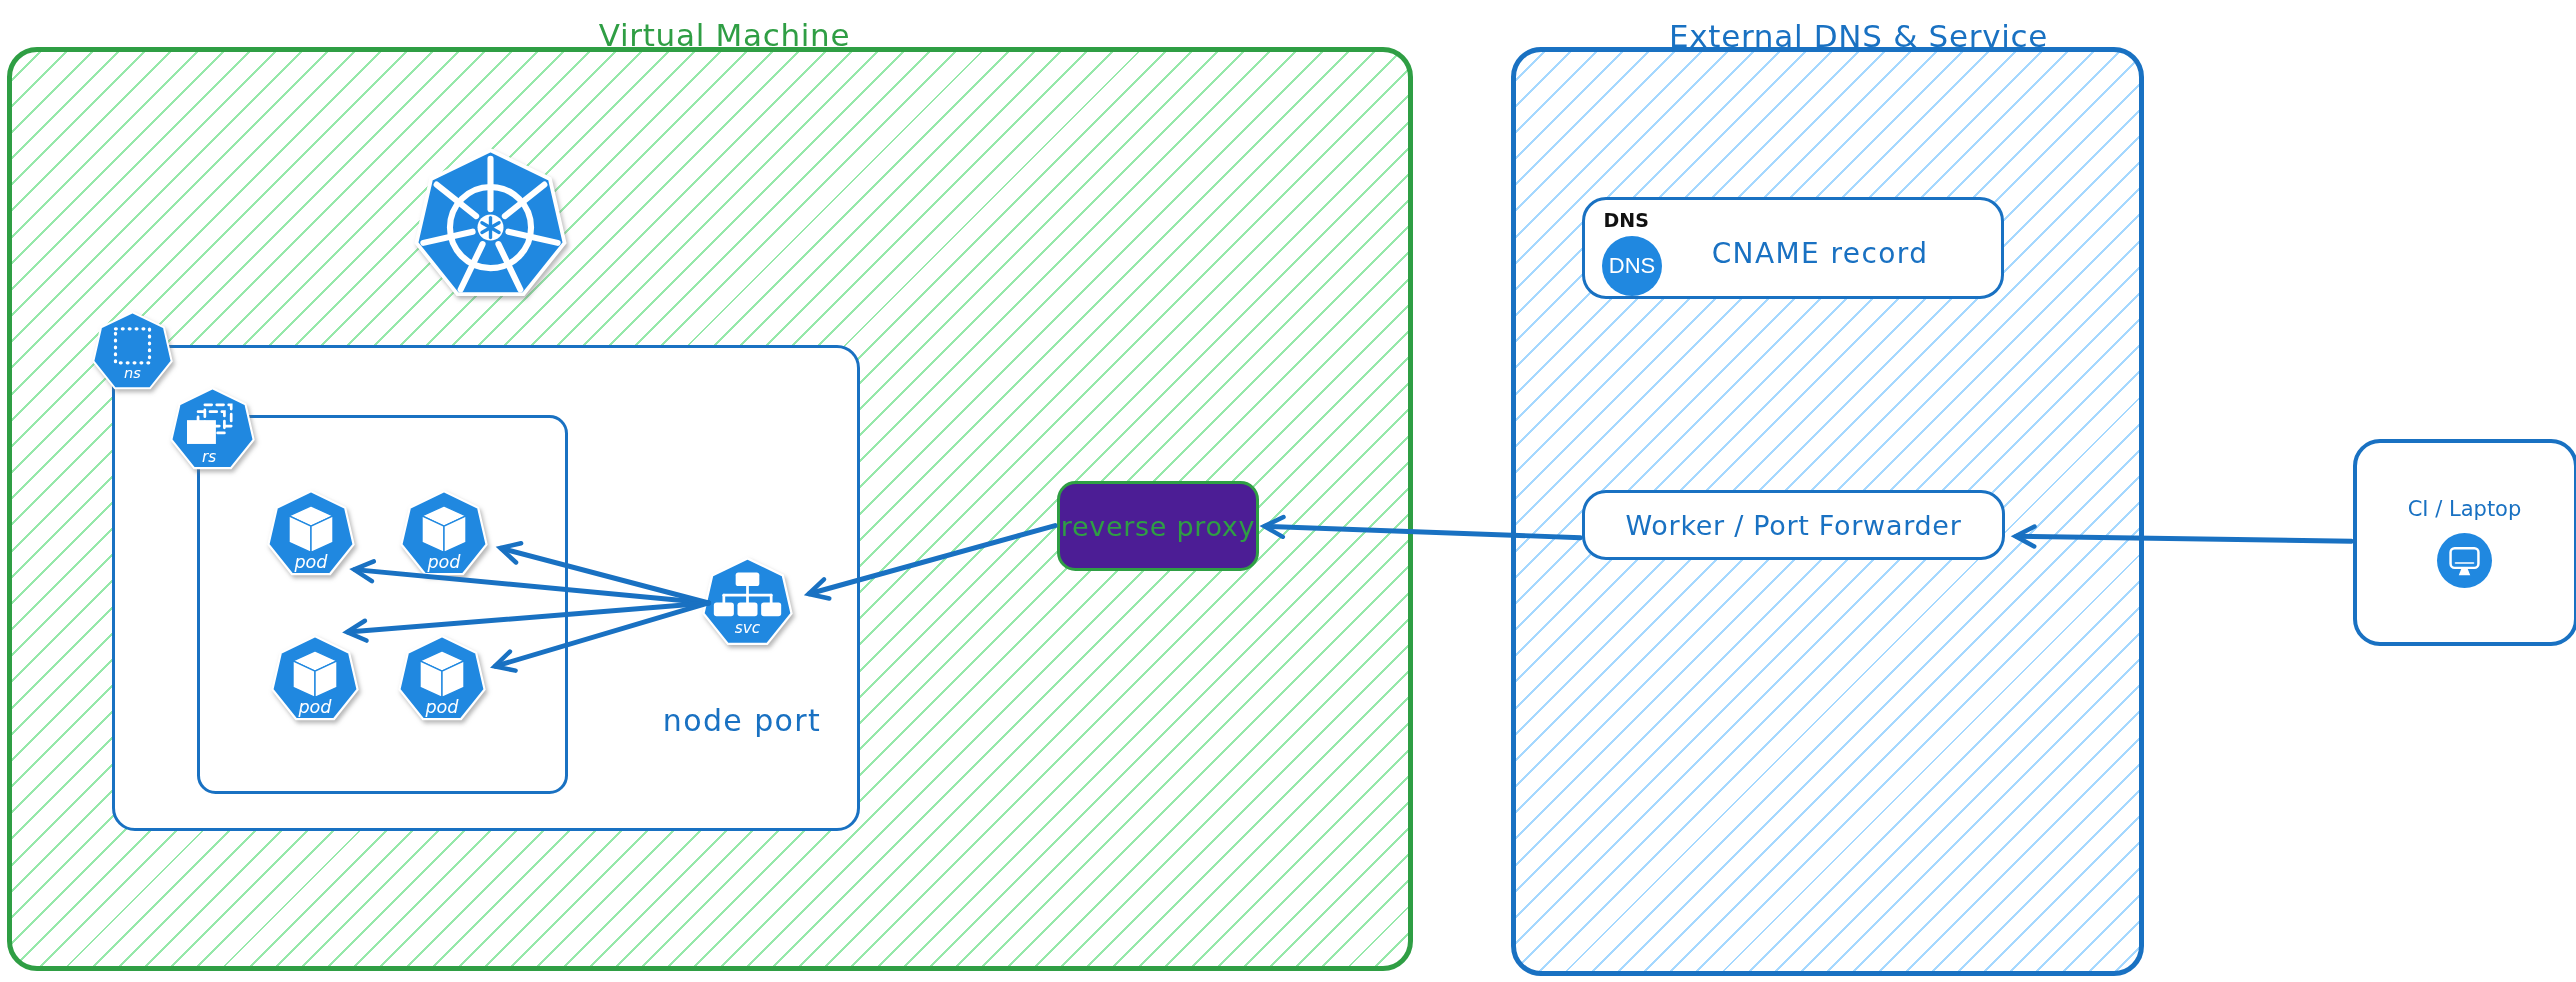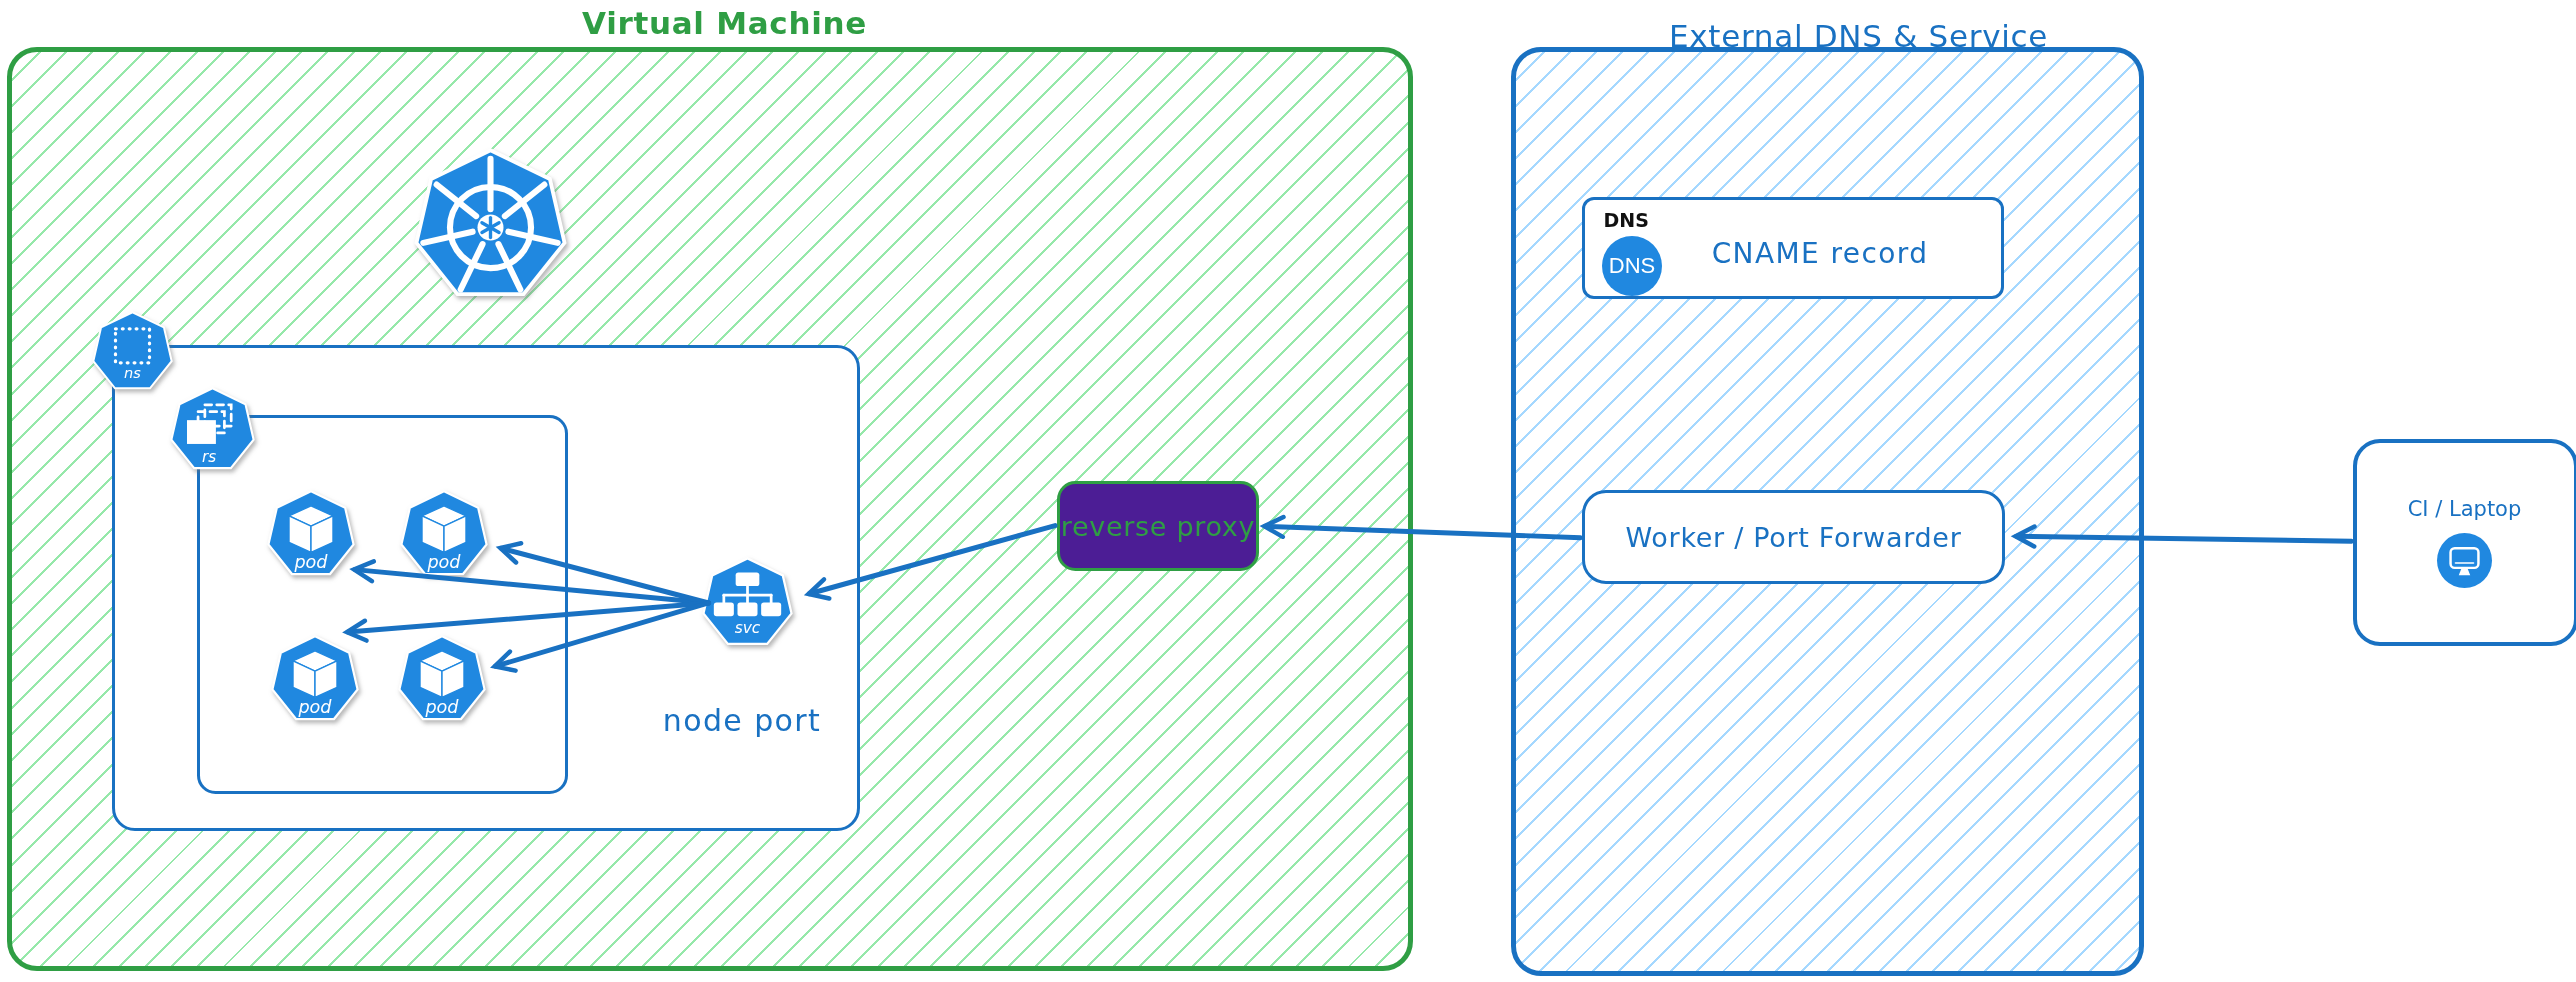--- a/index.html
+++ b/index.html
@@ -9,41 +9,41 @@
   html,body{margin:0;padding:0;background:#ffffff;}
   body{width:2576px;height:983px;position:relative;overflow:hidden;
        font-family:"DejaVu Sans", sans-serif;}
   .abs{position:absolute;}
   .hatch-green{background-image:repeating-linear-gradient(135deg,var(--green_hatch) 0 2.1px,transparent 2.1px 18.5px);}
   .hatch-blue{background-image:repeating-linear-gradient(135deg,var(--blue_hatch) 0 2.1px,transparent 2.1px 18.5px);}
   .group-box{border-radius:30px;box-sizing:border-box;z-index:10;}
   .vm-box{left:7px;top:47px;width:1406px;height:924px;border:5px solid var(--green);}
   .ext-box{left:1511px;top:47px;width:633px;height:929px;border:5px solid var(--blue);}
   .group-title{z-index:50;font-size:31px;letter-spacing:0.7px;text-align:center;white-space:nowrap;}
-  .vm-title{left:540px;top:5px;width:369px;color:var(--green);font-weight:bold;}
+  .vm-title{left:540px;top:17px;width:369px;color:var(--green);}
   .ext-title{left:1669px;top:4.3px;width:355px;color:var(--blue);margin-top:14px;}
   .white-box{background:#ffffff;border:3.6px solid var(--blue);box-sizing:border-box;z-index:20;}
   .ns-box{left:112px;top:345px;width:748px;height:486px;border-radius:23px;}
   .rs-box{left:197px;top:415px;width:371px;height:379px;border-radius:18.5px;}
   .hept{z-index:30;filter:drop-shadow(2.8px 3.6px 2.1px rgba(110,110,110,.5));}
   .hept-shape{fill:var(--icon_blue);stroke:#ffffff;stroke-width:2.5;}
   .hept-label{fill:#ffffff;font-family:"DejaVu Sans", sans-serif;font-style:italic;}
   .glyph-white{fill:none;stroke:#ffffff;stroke-linecap:round;}
   .node-port{left:653px;top:655px;width:178px;text-align:center;font-size:30px;
              color:var(--blue);z-index:30;letter-spacing:1.4px;margin-top:48px;}
   .rp-box{left:1057px;top:481px;width:196px;height:84px;background:#4c1d95;border:3.6px solid var(--green);
           border-radius:18.5px;display:flex;align-items:center;justify-content:center;z-index:20;}
   .rp-label{color:var(--green);font-size:27px;letter-spacing:0.7px;}
-  .dns-box{left:1582px;top:197px;width:422px;height:102px;border-radius:12px;}
+  .dns-box{left:1582px;top:197px;width:422px;height:102px;border-radius:24px;}
   .dns-group-label{left:18.5px;top:8.5px;font-size:19px;color:var(--ink);font-weight:bold;z-index:25;}
   .dns-badge{left:17px;top:36px;width:60px;height:60px;border-radius:50%;background:var(--icon_blue);
              display:flex;align-items:center;justify-content:center;z-index:25;
              color:#fff;font-size:22px;font-family:"Liberation Sans", sans-serif;}
   .cname-label{left:100px;top:37px;width:270px;text-align:center;font-size:28px;color:var(--blue);z-index:25;letter-spacing:1.4px;}
-  .worker-box{left:1582px;top:490px;width:423px;height:94px;border-radius:24px;
+  .worker-box{left:1582px;top:490px;width:423px;height:70px;border-radius:24px;
               display:flex;align-items:center;justify-content:center;z-index:20;}
   .worker-label{color:var(--blue);font-size:27px;letter-spacing:0.7px;}
   .ci-box{left:2353px;top:439px;width:217px;height:199px;border:4.3px solid var(--blue);
           border-radius:27px;background:#fff;z-index:20;}
   .ci-label{left:2372px;top:497px;width:185px;text-align:center;font-size:21px;color:var(--blue);z-index:25;}
   .monitor-circle{left:2437px;top:533px;width:55px;height:55px;border-radius:50%;
                   background:var(--icon_blue);z-index:25;display:flex;align-items:center;justify-content:center;}
   .arrow-layer{left:0;top:0;width:2576px;height:983px;z-index:40;pointer-events:none;}
   .arrow{stroke:var(--arrow_blue);stroke-width:7;stroke-linecap:round;fill:none;}
 </style>

